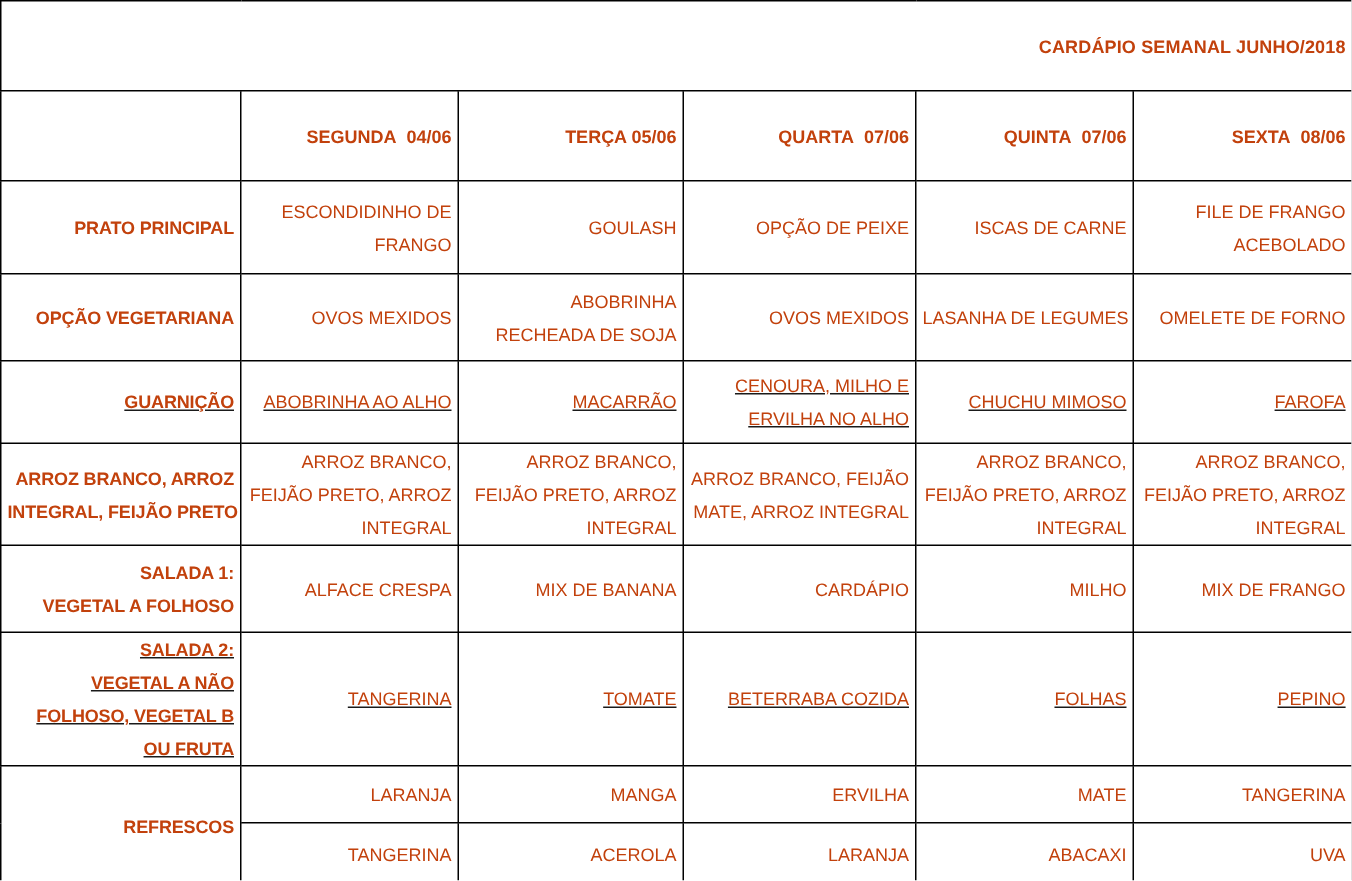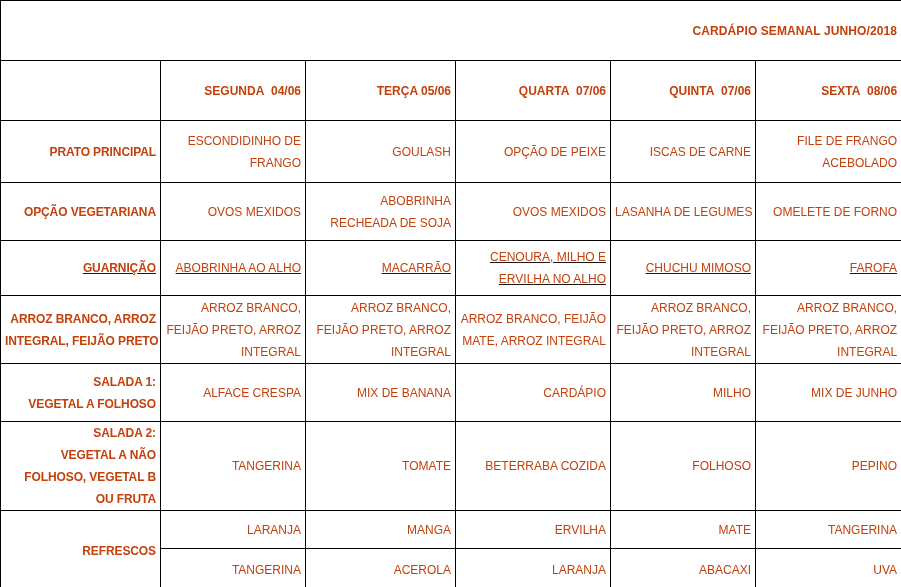--- a/index.html
+++ b/index.html
@@ -48,21 +48,21 @@
     padding: 0 2px;
   }
   
   tr.rt  { height: 60px; }
   tr.rh  { height: 60px; }
   tr.r0  { height: 62px; }
   tr.r1  { height: 58px; }
   tr.r2  { height: 55px; text-decoration: underline; }
   tr.r3  { height: 68px; }
   tr.r4  { height: 58px; }
-  tr.r5  { height: 84px; }
+  tr.r5  { height: 84px; text-decoration: underline; }
   tr.r6  { height: 38px; }
   tr.r7  { height: 42px; }
 </style>
 </head>
 <body>
 
 <div class="page">
   <table class="menu">
     <colgroup>
       <col style="width:160px">
@@ -137,32 +137,32 @@
 INTEGRAL</td>
     </tr>
 
     <tr class="r4">
       <td class="row-label">SALADA 1:
 VEGETAL A FOLHOSO</td>
       <td>ALFACE CRESPA</td>
       <td>MIX DE BANANA</td>
       <td>CARDÁPIO</td>
       <td>MILHO</td>
-      <td>MIX DE JUNHO</td>
+      <td>MIX DE FRANGO</td>
     </tr>
 
     <tr class="r5">
       <td class="row-label">SALADA 2:
 VEGETAL A NÃO
 FOLHOSO, VEGETAL B
 OU FRUTA</td>
       <td>TANGERINA</td>
       <td>TOMATE</td>
       <td>BETERRABA COZIDA</td>
-      <td>FOLHOSO</td>
+      <td>FOLHAS</td>
       <td>PEPINO</td>
     </tr>
 
     <tr class="r6">
       <td class="row-label" rowspan="2">REFRESCOS</td>
       <td>LARANJA</td>
       <td>MANGA</td>
       <td>ERVILHA</td>
       <td>MATE</td>
       <td>TANGERINA</td>

